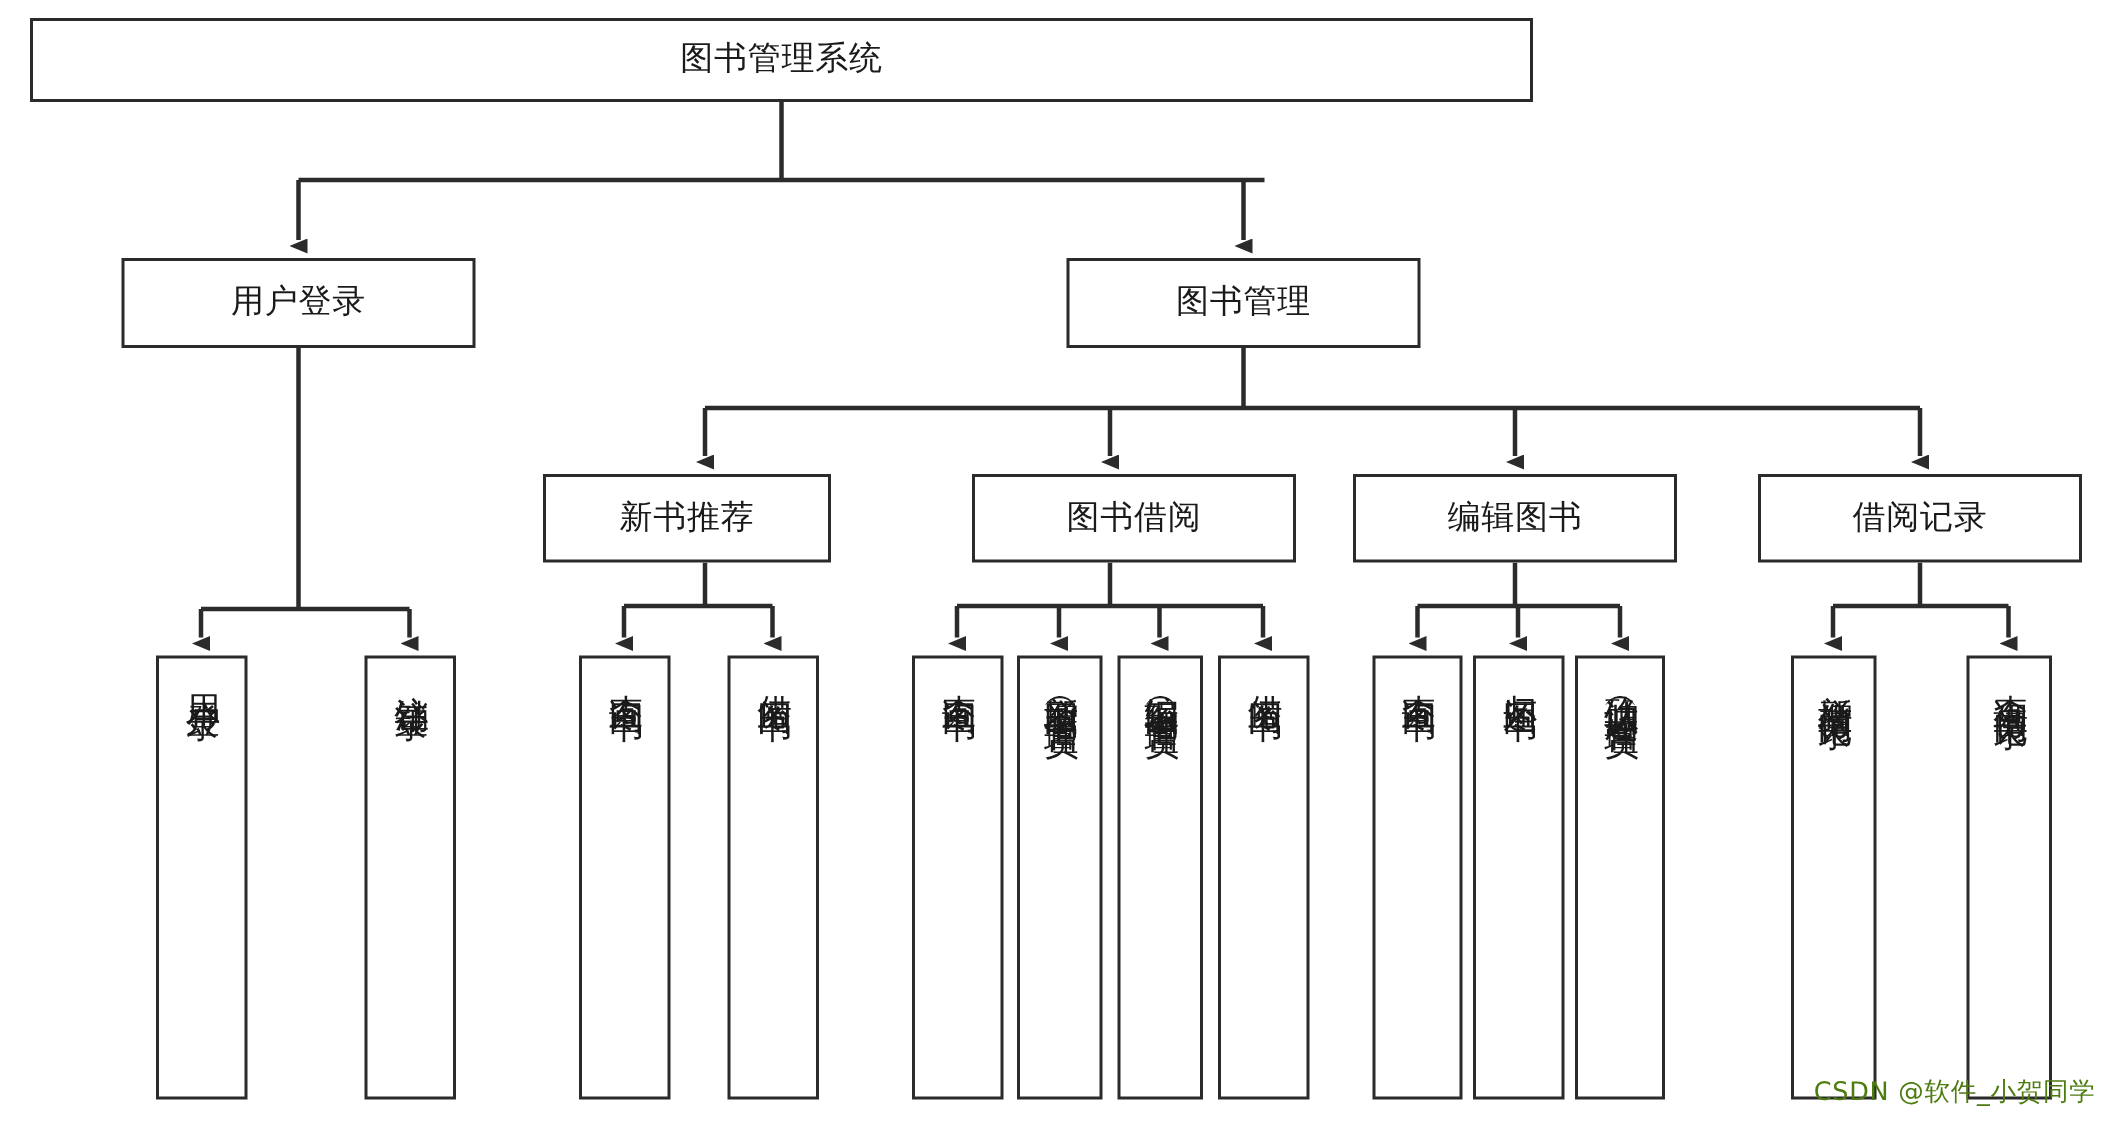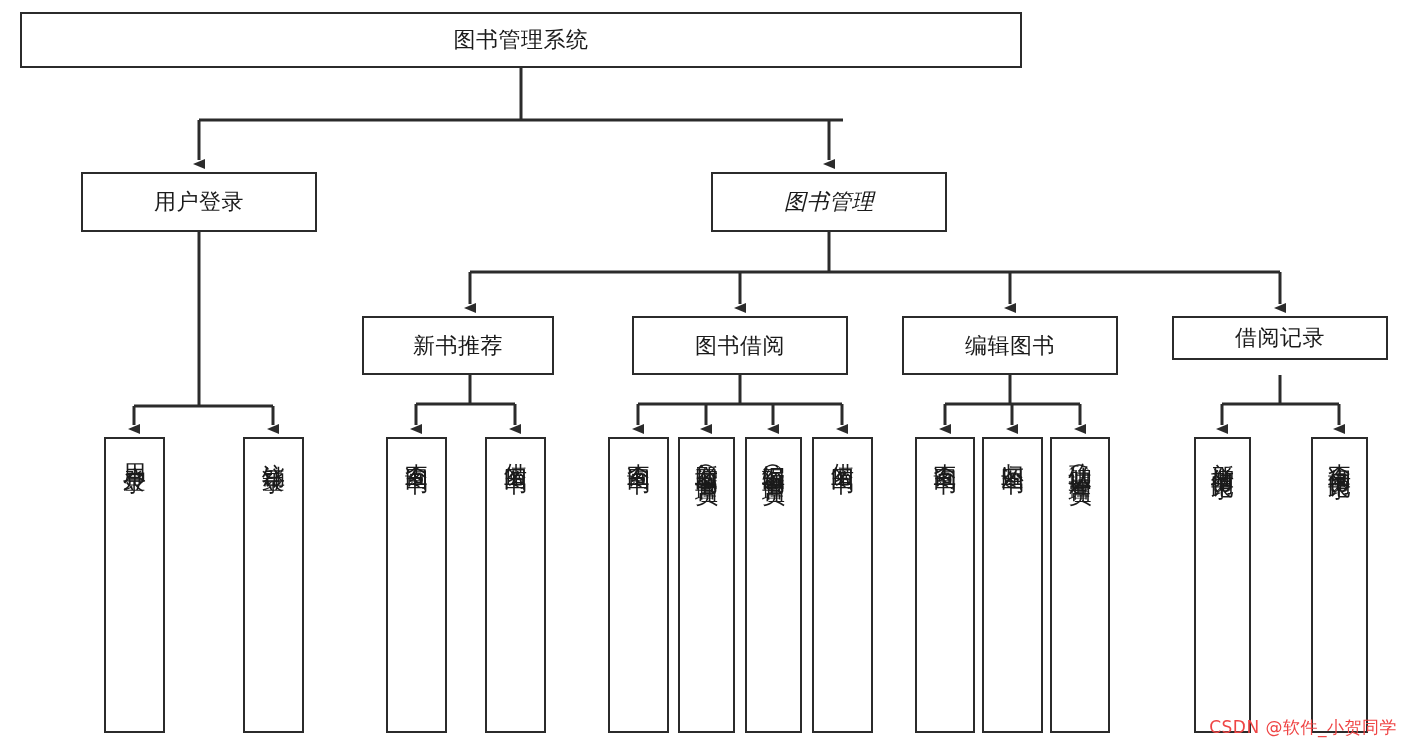--- a/index.html
+++ b/index.html
@@ -55,21 +55,21 @@
     font-size: 23px;
     letter-spacing: 3px;
     line-height: 1;
     margin: 0 auto;
   }
   .watermark {
     position: absolute;
     right: 8px;
     bottom: 8px;
     font-size: 17px;
-    color: #ef4444;
+    color: #4d7c0f;
     z-index: 5;
     white-space: nowrap;
     letter-spacing: 0.5px;
   }
 </style>
 </head>
 <body>
 
 <div id="canvas">
 
@@ -123,34 +123,34 @@
     </g>
   </svg>
 
   <div class="node horizontal" style="left: 20px; top: 12px; width: 1002px; height: 56px;">
     <span class="node-label">图书管理系统</span>
   </div>
 
   <div class="node horizontal" style="left: 81px; top: 172px; width: 236px; height: 60px;">
     <span class="node-label">用户登录</span>
   </div>
-  <div class="node horizontal" style="left: 711px; top: 172px; width: 236px; height: 60px; font-style: italic;">
+  <div class="node horizontal" style="left: 711px; top: 172px; width: 236px; height: 60px;">
     <span class="node-label">图书管理</span>
   </div>
 
   <div class="node horizontal" style="left: 362px; top: 316px; width: 192px; height: 59px;">
     <span class="node-label">新书推荐</span>
   </div>
-  <div class="node horizontal" style="left: 632px; top: 316px; width: 216px; height: 59px;">
+  <div class="node horizontal" style="left: 648px; top: 316px; width: 216px; height: 59px;">
     <span class="node-label">图书借阅</span>
   </div>
   <div class="node horizontal" style="left: 902px; top: 316px; width: 216px; height: 59px;">
     <span class="node-label">编辑图书</span>
   </div>
-  <div class="node horizontal" style="left: 1172px; top: 316px; width: 216px; height: 44px;">
+  <div class="node horizontal" style="left: 1172px; top: 316px; width: 216px; height: 59px;">
     <span class="node-label">借阅记录</span>
   </div>
 
   <div class="node vertical" style="left: 104px; top: 437px; width: 61px; height: 296px;">
     <span class="node-label">用户登录</span>
   </div>
   <div class="node vertical" style="left: 243px; top: 437px; width: 61px; height: 296px;">
     <span class="node-label">注销登录</span>
   </div>
   <div class="node vertical" style="left: 386px; top: 437px; width: 61px; height: 296px;">

